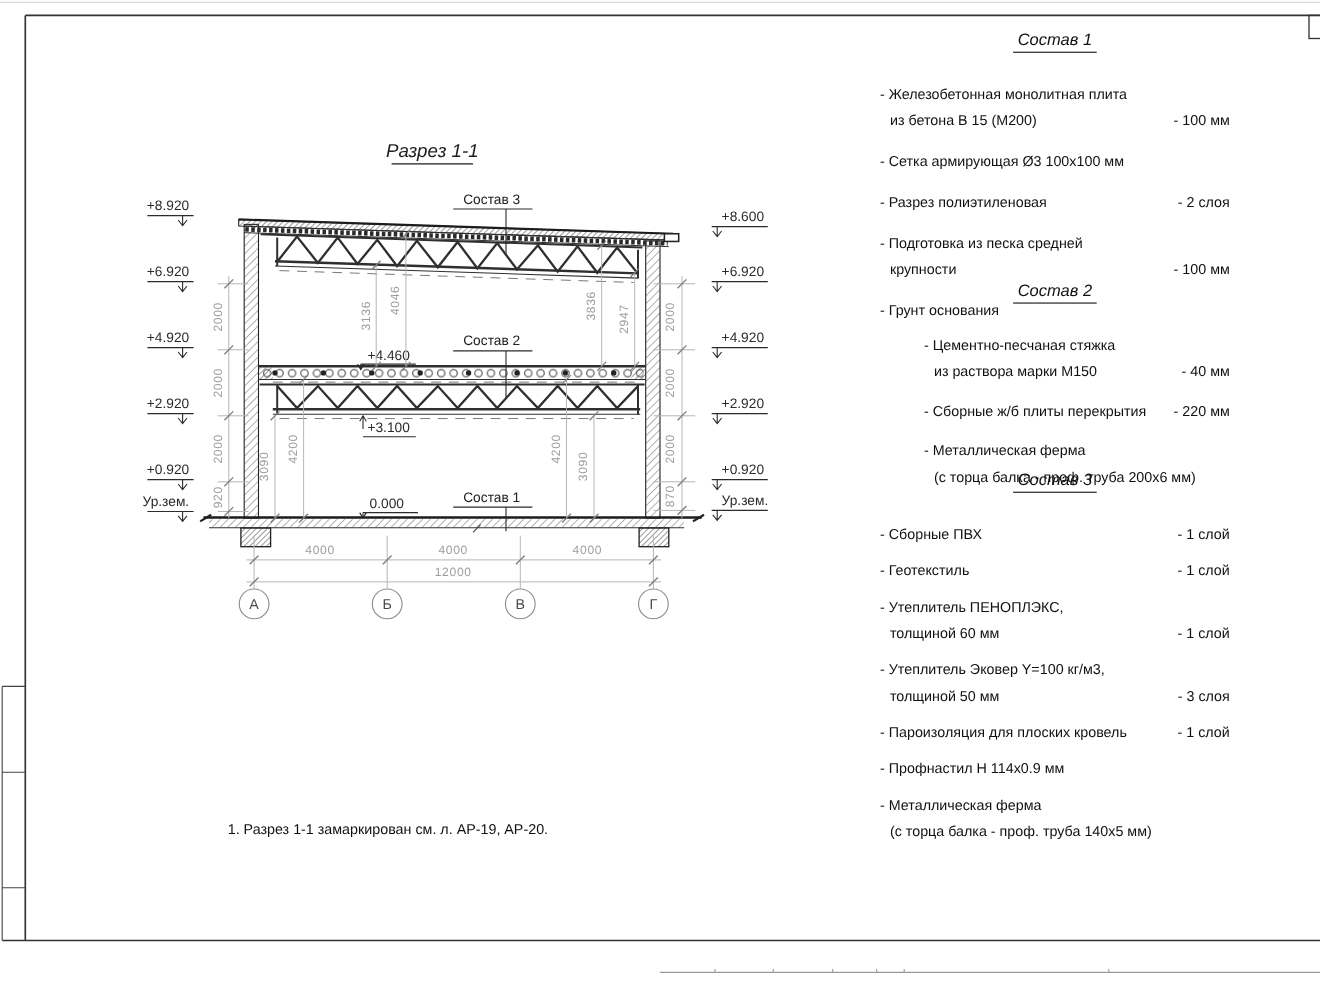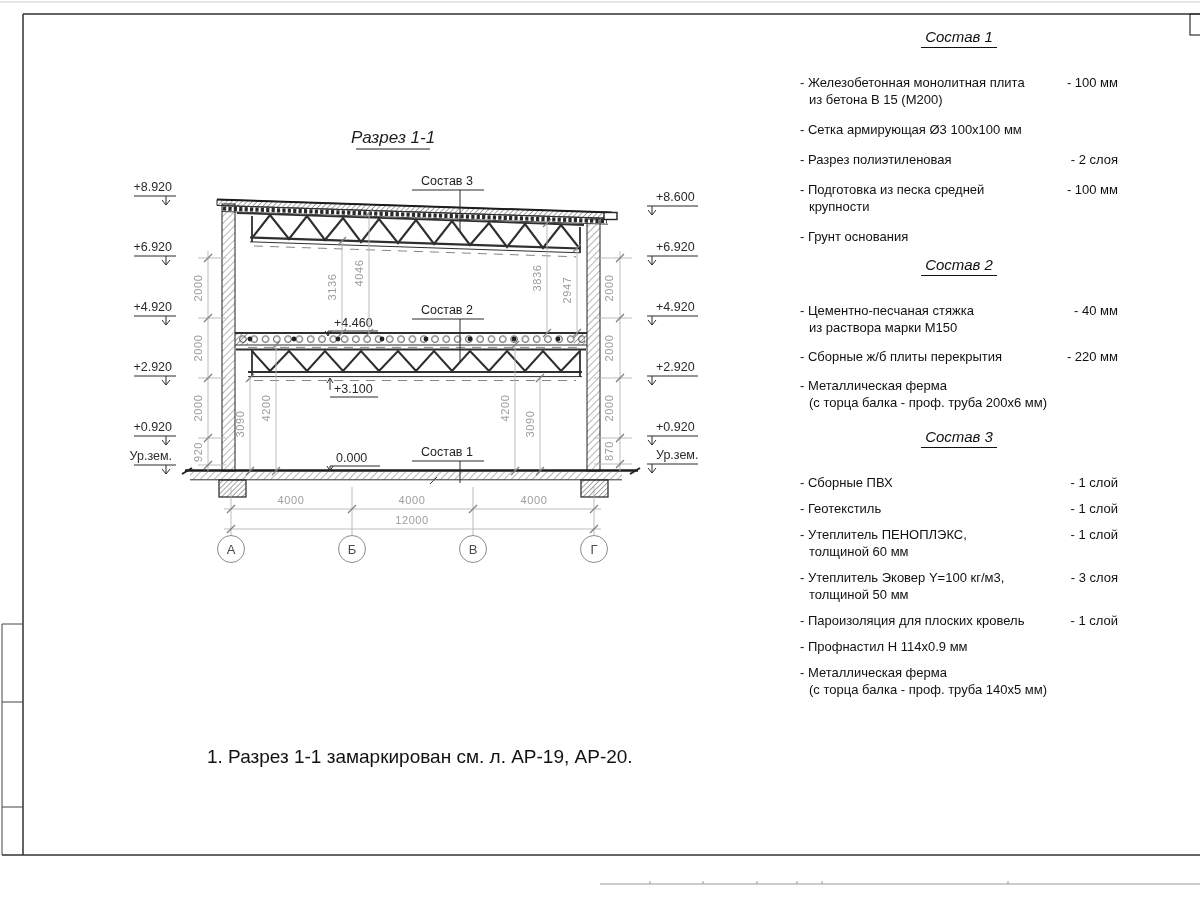--- a/index.html
+++ b/index.html
@@ -16,28 +16,28 @@
 
   .dimline{stroke:#b5b5b5;stroke-width:.9;fill:none;}
   .tick{stroke:#7d7d7d;stroke-width:1.2;fill:none;}
   .thin{stroke:#2b2b2b;stroke-width:1;fill:none;}
   .struct{stroke:#2f2f2f;fill:none;}
 
   
   .specs-sec{position:absolute;left:800px;width:318px;color:#111;}
   .spec-hdr{text-align:center;font-size:15px;font-style:italic;margin:0 0 29px 0;font-weight:normal;}
   .spec-hdr span{border-bottom:1.2px solid #111;padding:0 4px 2px 4px;}
-  .spec-item{display:flex;align-items:flex-start;font-size:13px;line-height:17px;}
+  .spec-item{display:flex;align-items:flex-end;font-size:13px;line-height:24px;}
   .spec-item .nm{white-space:pre-line;padding-left:9px;text-indent:-9px;}
   .spec-item .val{margin-left:auto;white-space:nowrap;padding-left:8px;}
   .mb13 .spec-item{margin-bottom:13px;}
-  .mb12 .spec-item{margin-bottom:12px;}
+  .mb12 .spec-item{margin-bottom:12px;margin-left:40px;}
   .mb9  .spec-item{margin-bottom:9px;}
 
-  .note{position:absolute;left:207px;top:746px;font-size:19px;color:#111;}
+  .note{position:absolute;left:207px;top:746px;font-size:13px;color:#111;}
 </style>
 </head>
 <body>
 
 <div class="page">
 
 <svg width="1200" height="900" viewBox="0 0 1200 900">
   <defs>
     <pattern id="hatch" width="5" height="5" patternTransform="rotate(45)" patternUnits="userSpaceOnUse">
       <line x1="0" y1="0" x2="0" y2="5" stroke="#6e6e6e" stroke-width="1"></line>

